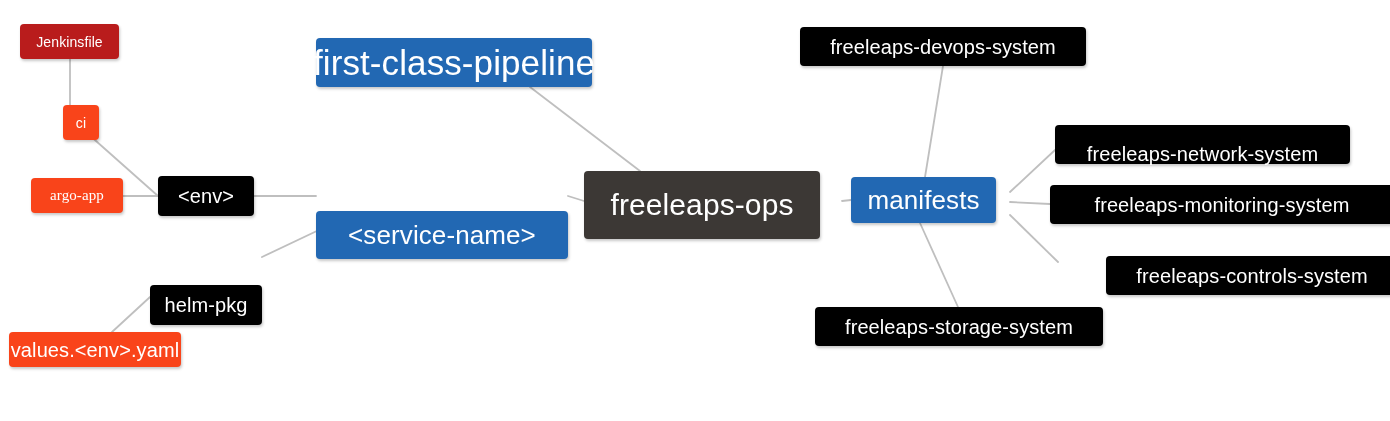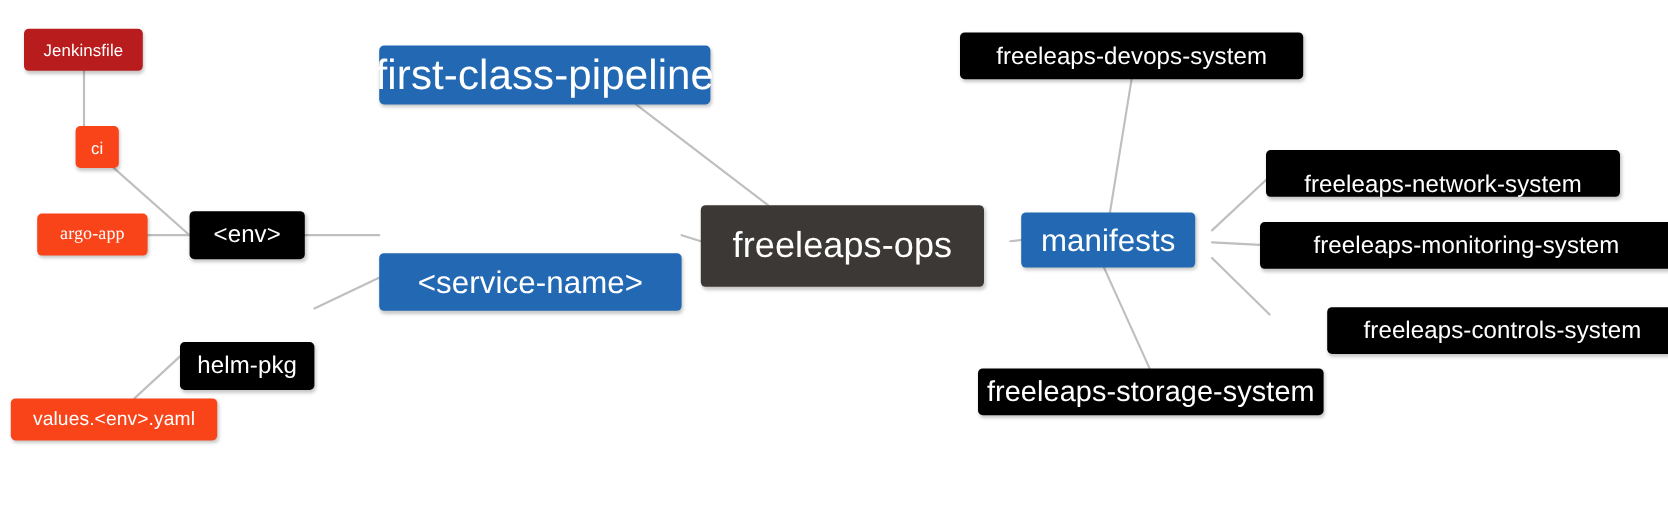--- a/index.html
+++ b/index.html
@@ -77,21 +77,21 @@
       </div>
       <div class="node n-red" style="left: 31px; top: 178px; width: 92px; height: 35px; font-size: 15px; font-family: Liberation Serif, serif;">
         <span>argo-app</span>
       </div>
       <div class="node n-green" style="left: 158px; top: 176px; width: 96px; height: 40px; font-size: 20px;">
         <span>&lt;env&gt;</span>
       </div>
       <div class="node n-green" style="left: 150px; top: 257px; width: 112px; height: 40px; font-size: 20px; margin-top: 28px;">
         <span>helm-pkg</span>
       </div>
-      <div class="node n-red" style="left: 9px; top: 332px; width: 172px; height: 35px; font-size: 16px;">
+      <div class="node n-red" style="left: 9px; top: 332px; width: 172px; height: 35px; font-size: 20px;">
         <span>values.&lt;env&gt;.yaml</span>
       </div>
       <div class="node n-blue" style="left: 316px; top: 172px; width: 252px; height: 48px; font-size: 26px; margin-top: 39px;">
         <span>&lt;service-name&gt;</span>
       </div>
       <div class="node n-blue" style="left: 316px; top: 38px; width: 276px; height: 49px; font-size: 35px;">
         <span>first-class-pipeline</span>
       </div>
       <div class="node n-root" style="left: 584px; top: 171px; width: 236px; height: 68px; font-size: 30px;">
         <span>freeleaps-ops</span>
@@ -104,17 +104,17 @@
       </div>
       <div class="node n-green" style="left: 1055px; top: 125px; width: 295px; height: 39px; font-size: 20px; align-items: flex-end;">
         <span>freeleaps-network-system</span>
       </div>
       <div class="node n-green" style="left: 1050px; top: 185px; width: 344px; height: 39px; font-size: 20px;">
         <span>freeleaps-monitoring-system</span>
       </div>
       <div class="node n-green" style="left: 1058px; top: 256px; width: 292px; height: 39px; font-size: 20px; margin-left: 48px;">
         <span>freeleaps-controls-system</span>
       </div>
-      <div class="node n-green" style="left: 815px; top: 307px; width: 288px; height: 39px; font-size: 24px;">
+      <div class="node n-green" style="left: 815px; top: 307px; width: 288px; height: 39px; font-size: 20px;">
         <span>freeleaps-storage-system</span>
       </div>
     </div>
 </div>
 
 </body></html>

